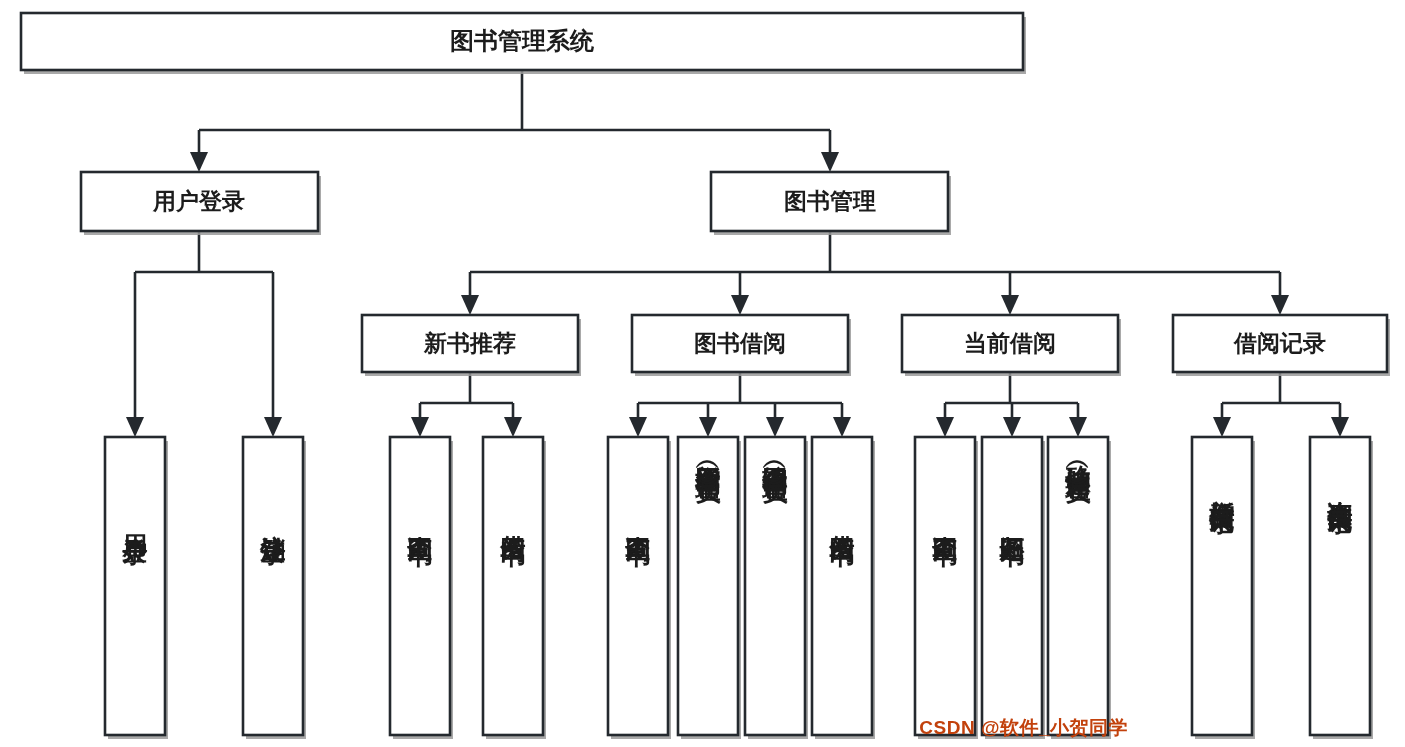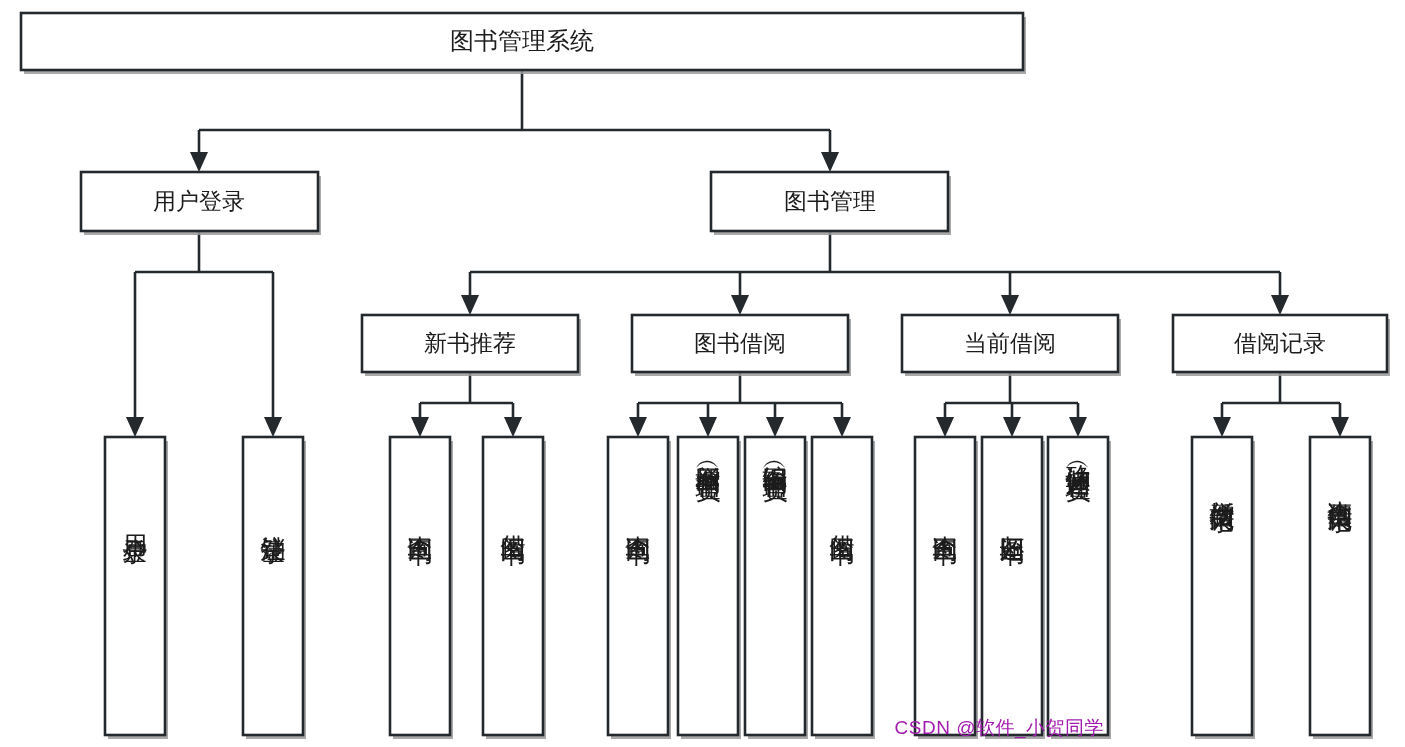--- a/index.html
+++ b/index.html
@@ -11,20 +11,21 @@
     width: 1405px;
     height: 747px;
     font-family: "Liberation Sans", "DejaVu Sans", sans-serif;
     overflow: hidden;
   }
   #diagram-root {
     position: relative;
     width: 1132px;
     height: 747px;
     background: #ffffff;
+    font-weight: bold;
   }
   svg#flowchart {
     position: absolute;
     top: 0;
     left: 0;
     width: 1405px;
     height: 747px;
     display: block;
   }
   .node-rect {
@@ -72,25 +73,25 @@
     text-orientation: upright;
     font-family: "Liberation Sans", "DejaVu Sans", sans-serif;
     font-size: 25px;
     line-height: 1;
     color: #1c1c1c;
     letter-spacing: 2px;
     white-space: nowrap;
   }
   .watermark {
     position: absolute;
-    right: 28px;
+    right: 4px;
     bottom: 6px;
     font-family: "Liberation Sans", "DejaVu Sans", sans-serif;
     font-size: 19px;
-    color: #a21caf;
+    color: #c2410c;
     letter-spacing: 0.5px;
     white-space: nowrap;
     user-select: none;
   }
 </style>
 </head>
 <body>
 
 <div id="diagram-root">
 

